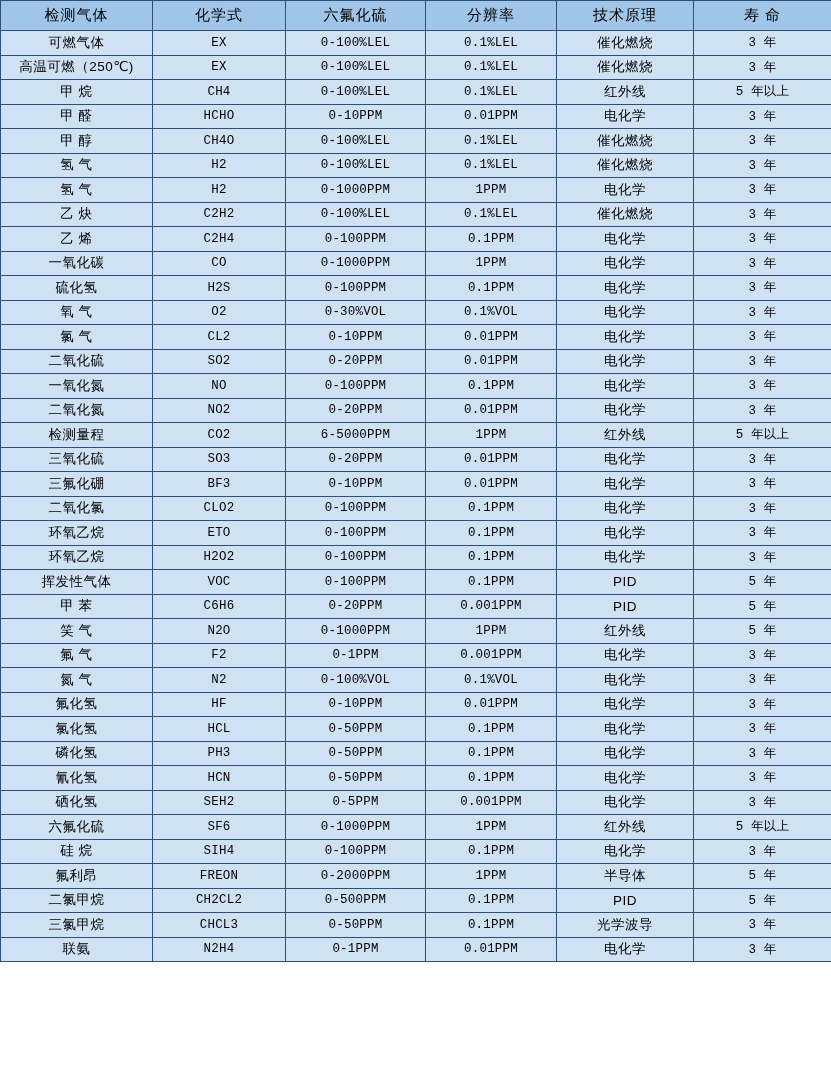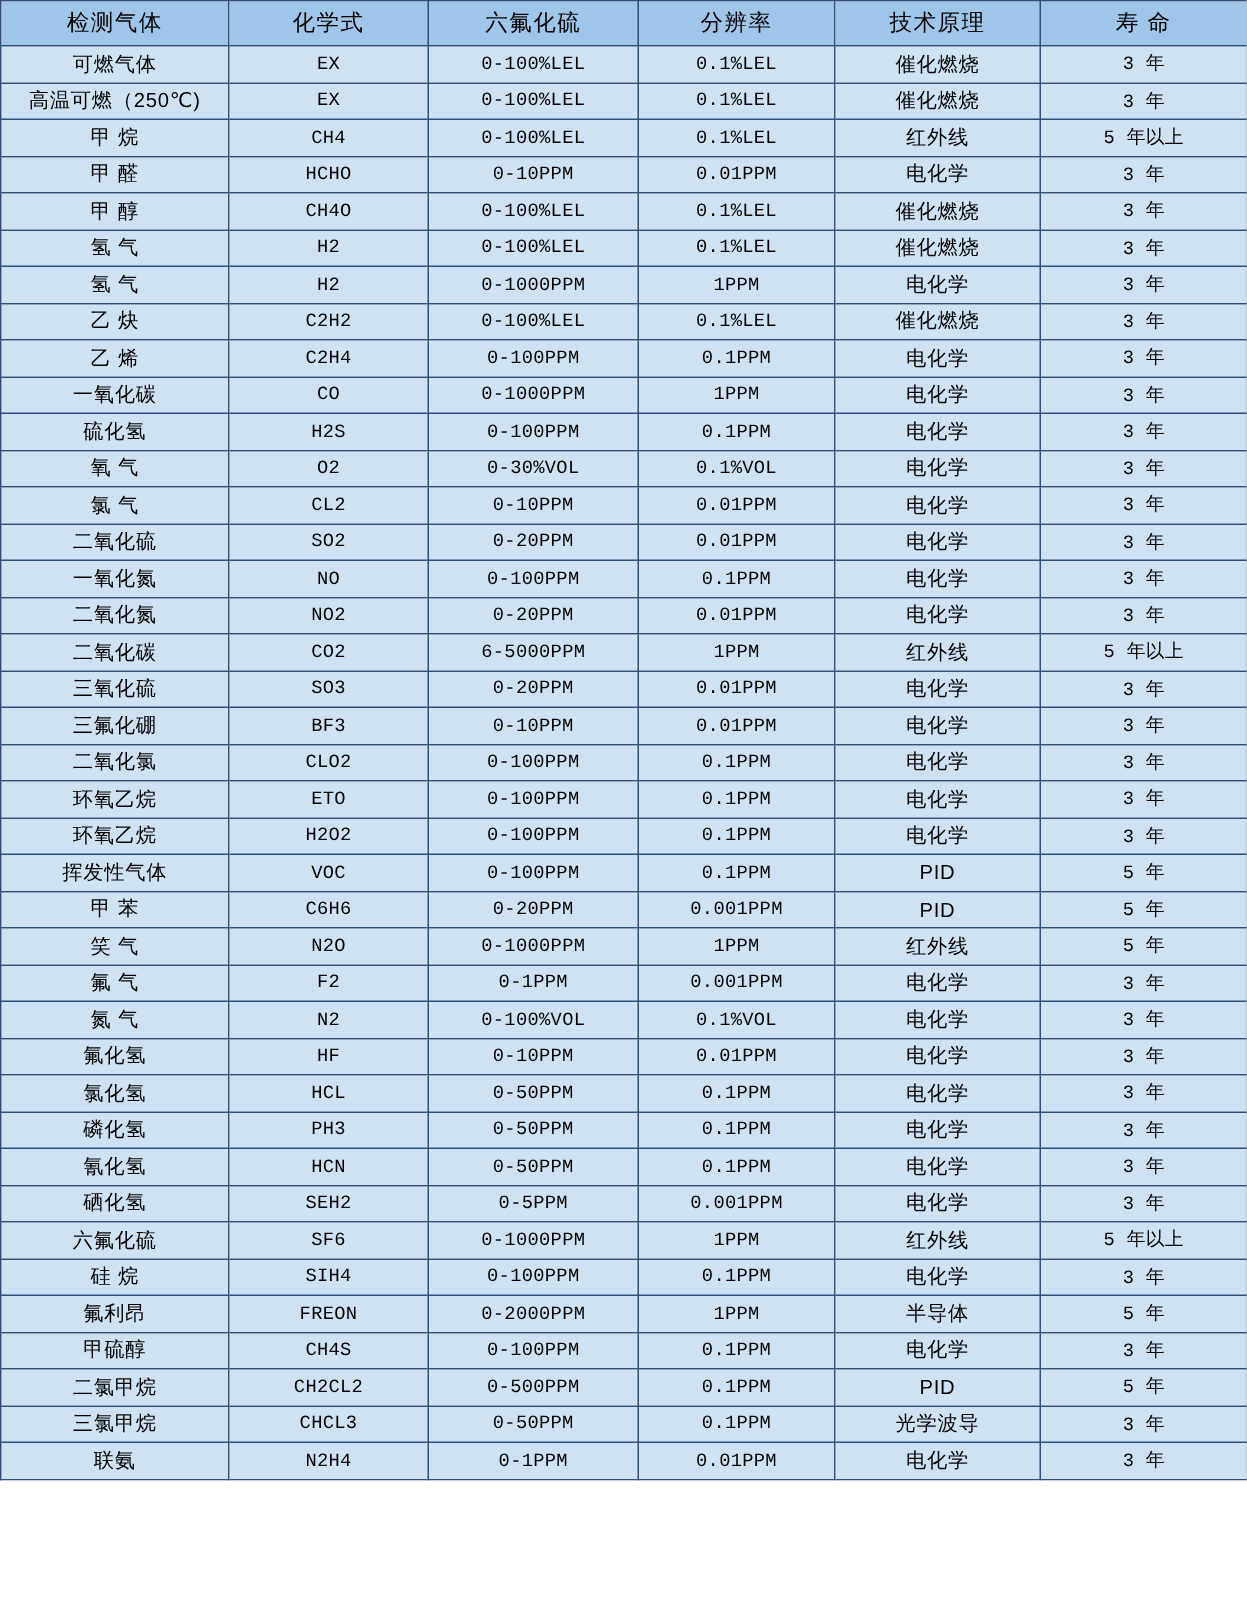--- a/index.html
+++ b/index.html
@@ -205,21 +205,21 @@
         </tr>
         <tr>
           <td class="cn">二氧化氮</td>
           <td class="mono">NO2</td>
           <td class="mono">0-20PPM</td>
           <td class="mono">0.01PPM</td>
           <td class="cn">电化学</td>
           <td class="mono">3 年</td>
         </tr>
         <tr>
-          <td class="cn">二氧化碳</td>
+          <td class="cn">检测量程</td>
           <td class="mono">CO2</td>
           <td class="mono">6-5000PPM</td>
           <td class="mono">1PPM</td>
           <td class="cn">红外线</td>
           <td class="mono">5 年以上</td>
         </tr>
         <tr>
           <td class="cn">三氧化硫</td>
           <td class="mono">SO3</td>
           <td class="mono">0-20PPM</td>
@@ -357,28 +357,20 @@
         </tr>
         <tr>
           <td class="cn">氟利昂</td>
           <td class="mono">FREON</td>
           <td class="mono">0-2000PPM</td>
           <td class="mono">1PPM</td>
           <td class="cn">半导体</td>
           <td class="mono">5 年</td>
         </tr>
         <tr>
-          <td class="cn">甲硫醇</td>
-          <td class="mono">CH4S</td>
-          <td class="mono">0-100PPM</td>
-          <td class="mono">0.1PPM</td>
-          <td class="cn">电化学</td>
-          <td class="mono">3 年</td>
-        </tr>
-        <tr>
           <td class="cn">二氯甲烷</td>
           <td class="mono">CH2CL2</td>
           <td class="mono">0-500PPM</td>
           <td class="mono">0.1PPM</td>
           <td class="cn">PID</td>
           <td class="mono">5 年</td>
         </tr>
         <tr>
           <td class="cn">三氯甲烷</td>
           <td class="mono">CHCL3</td>

